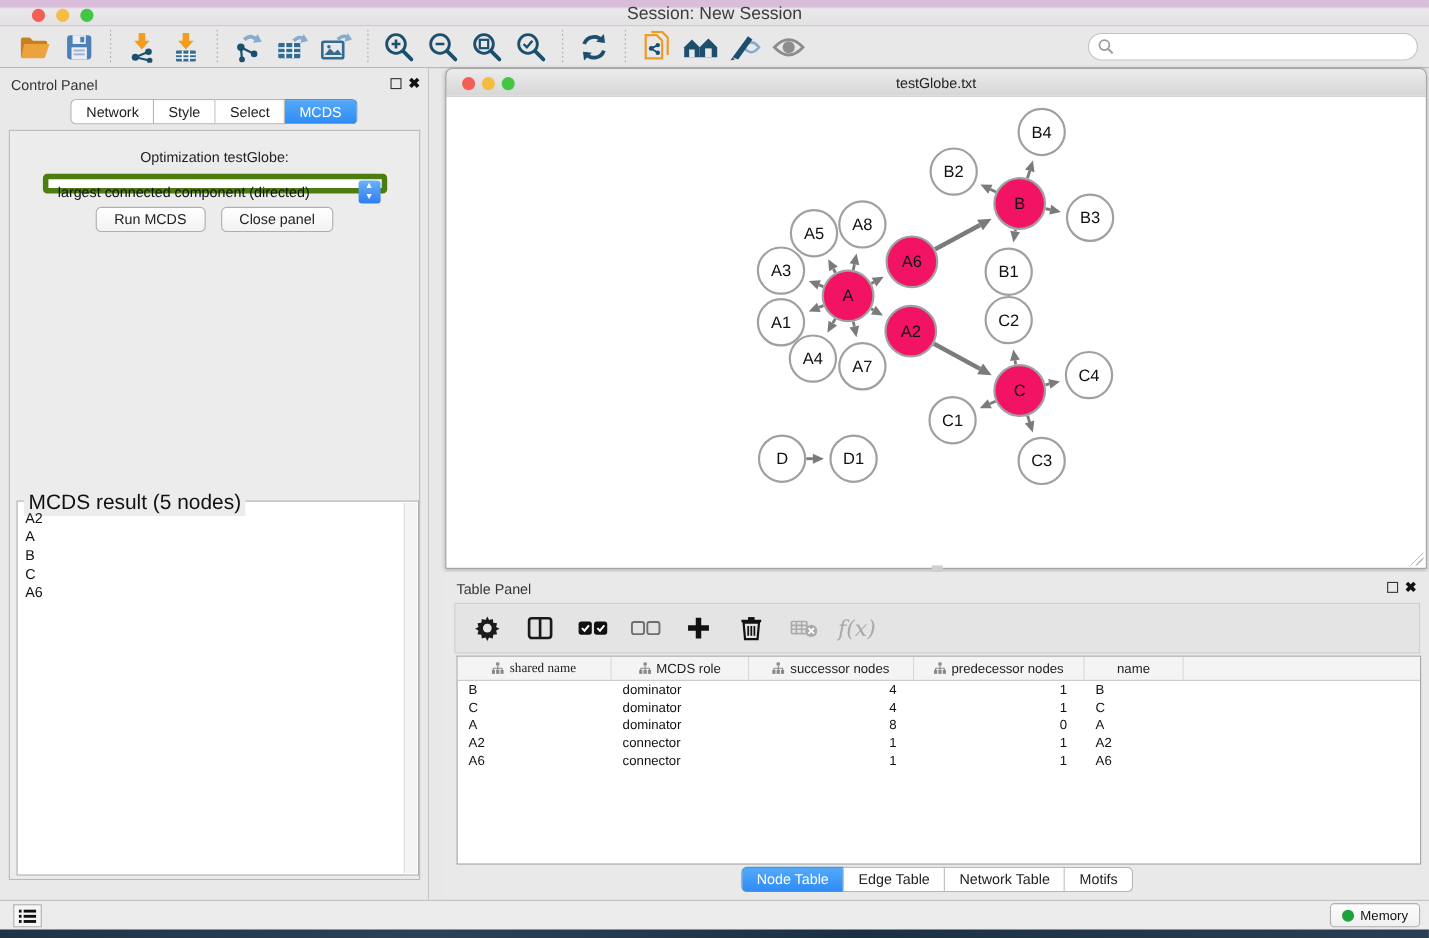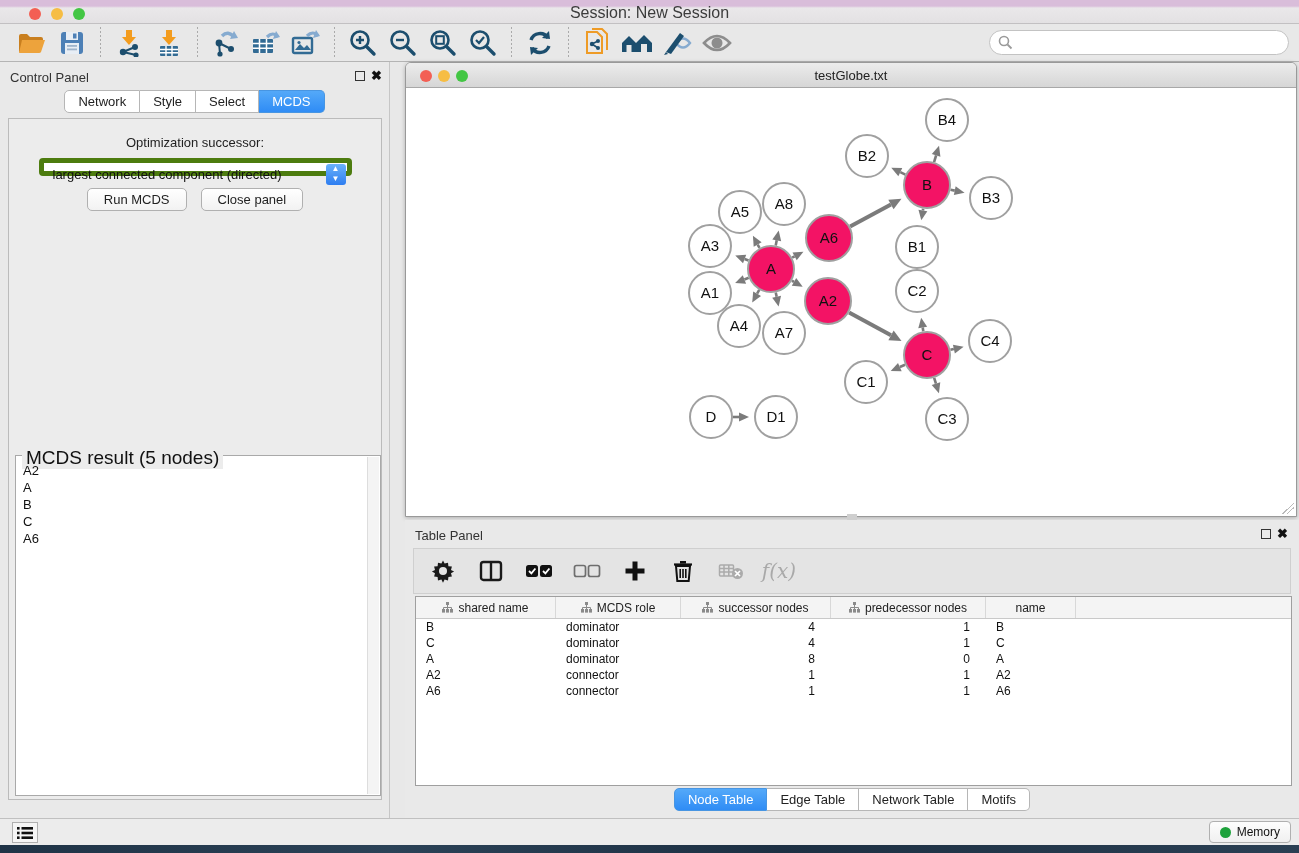--- a/index.html
+++ b/index.html
@@ -270,21 +270,21 @@
     <span class="float-box"></span>
     <span class="close-x">✖</span>
   </div>
   <div class="seg-tabs">
       <div class="seg-tab">Network</div>
       <div class="seg-tab">Style</div>
       <div class="seg-tab">Select</div>
       <div class="seg-tab selected">MCDS</div>
     </div>
   <div id="cp-content">
-    <div id="opt-label">Optimization successor:</div>
+    <div id="opt-label">Optimization testGlobe:</div>
     <div id="opt-select">
       <span class="sel-text">largest connected component (directed)</span>
       <span class="stepper">▲<br>▼</span>
     </div>
     <div class="btn-row">
       <button class="mac-btn">Run MCDS</button>
       <button class="mac-btn">Close panel</button>
     </div>
     <div id="mcds-group">
       <span id="mcds-legend">MCDS result (5 nodes)</span>
@@ -448,21 +448,21 @@
           <circle cx="19.5" cy="12.5" r="5.5" fill="#ababab"></circle>
           <path d="M17 10 l5 5 M22 10 l-5 5" stroke="#fff" stroke-width="1.7"></path>
         </svg>
     </div>
     <div class="tp-icon">
       <span class="fx-label">f(x)</span>
     </div>
   </div>
   <div id="data-table">
     <div id="thead">
-        <div class="th" style="width: 140px;">
+        <div class="th" style="width: 140px; font-family: Liberation Serif, serif;">
           <svg width="11" height="11" viewBox="0 0 11 11">
             <g fill="#8a8a8a">
               <rect x="4" y="0" width="3" height="3"></rect>
               <rect x="0" y="7" width="3" height="3.6"></rect>
               <rect x="4" y="7" width="3" height="3.6"></rect>
               <rect x="8" y="7" width="3" height="3.6"></rect>
               <path d="M5.5 3 v2.5 M1.5 5.5 h8 M1.5 5.5 v1.5 M5.5 5.5 v1.5 M9.5 5.5 v1.5" stroke="#8a8a8a" stroke-width="1" fill="none"></path>
             </g>
           </svg>
           <span>shared name</span>

